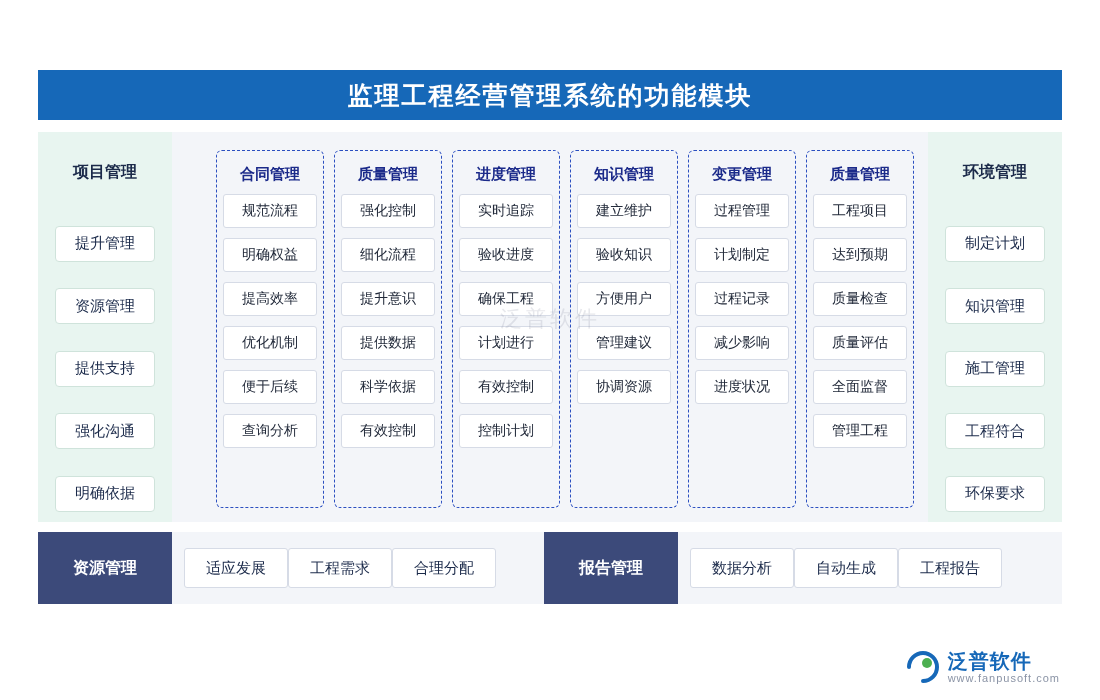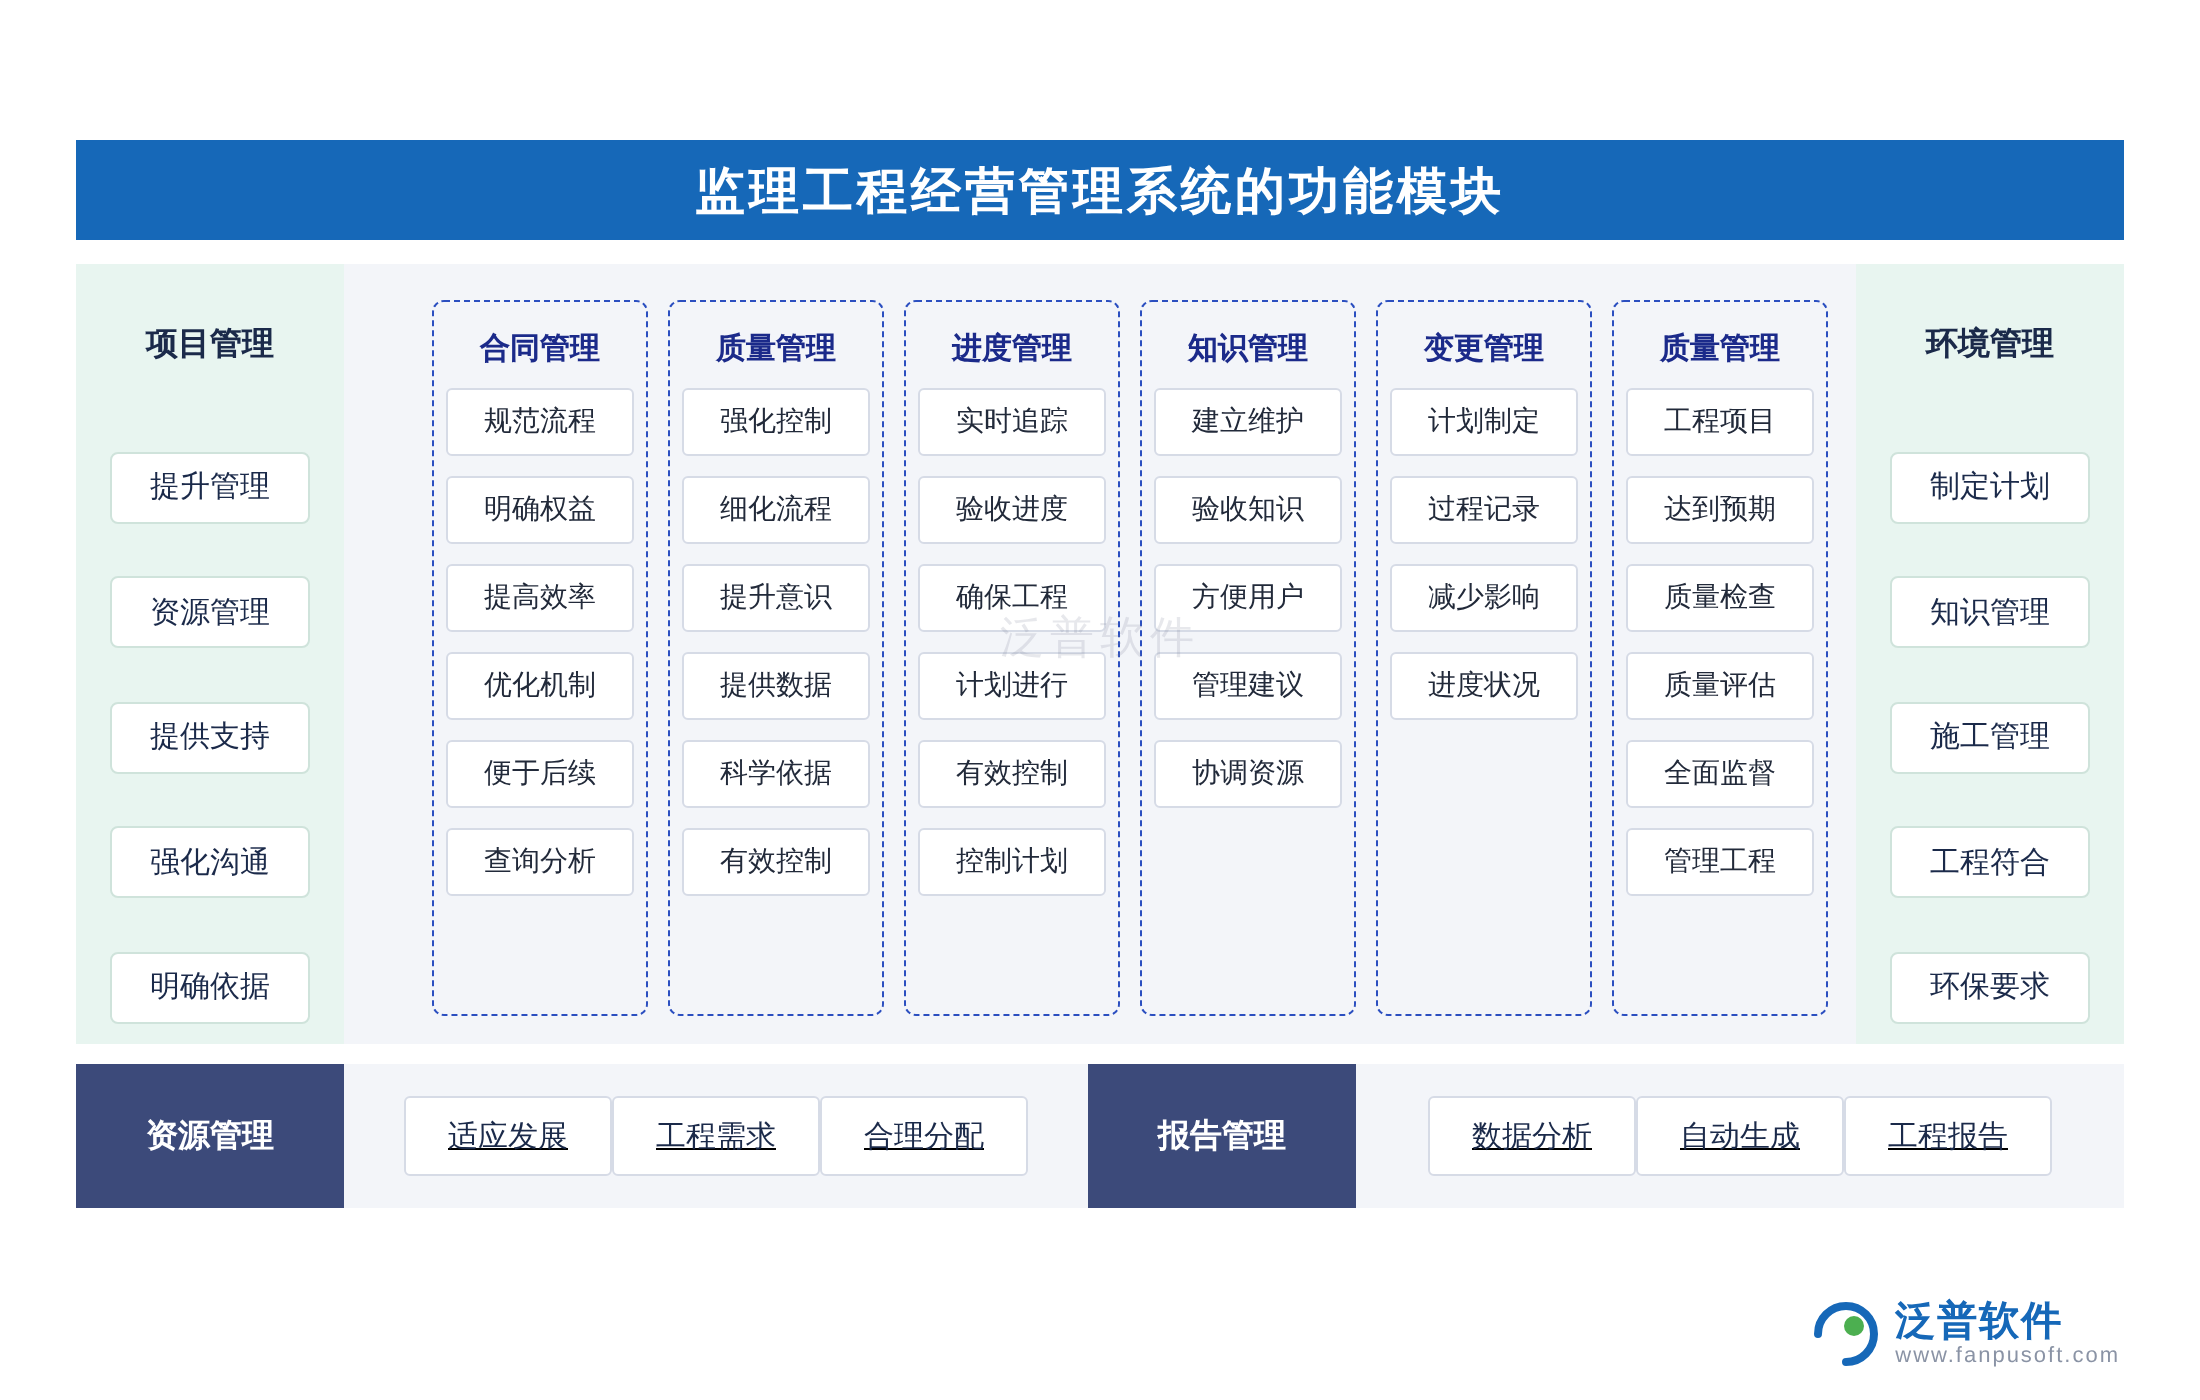--- a/index.html
+++ b/index.html
@@ -155,24 +155,23 @@
     font-weight: bold;
     display: flex;
     align-items: center;
     justify-content: center;
     box-sizing: border-box;
   }
   .bottom-group {
     background: #f3f5f9;
     display: flex;
     align-items: center;
-    justify-content: center;
+    justify-content: flex-start;
     box-sizing: border-box;
     padding: 0 12px;
-    text-decoration: underline;
   }
   .bottom-group.left-group { width: 372px; }
   .bottom-group.right-group { flex: 1; }
   .bottom-item {
     width: 104px;
     height: 40px;
     background: #ffffff;
     border: 1px solid #d6dbe6;
     border-radius: 3px;
     display: flex;
@@ -271,20 +270,21 @@
         <div class="col-head">知识管理</div>
         <div class="cell">建立维护</div>
         <div class="cell">验收知识</div>
         <div class="cell">方便用户</div>
         <div class="cell">管理建议</div>
         <div class="cell">协调资源</div>
       </div>
 
       <div class="col">
         <div class="col-head">变更管理</div>
+        <div class="cell">过程管理</div>
         <div class="cell">计划制定</div>
         <div class="cell">过程记录</div>
         <div class="cell">减少影响</div>
         <div class="cell">进度状况</div>
       </div>
 
       <div class="col">
         <div class="col-head">质量管理</div>
         <div class="cell">工程项目</div>
         <div class="cell">达到预期</div>

